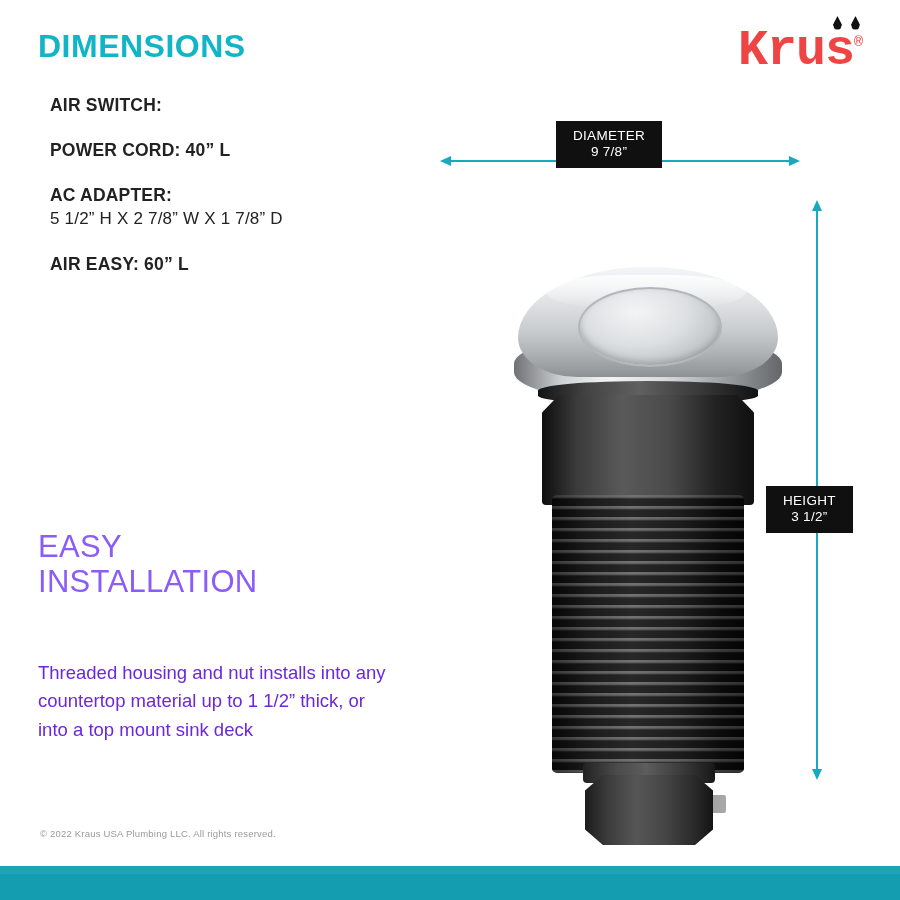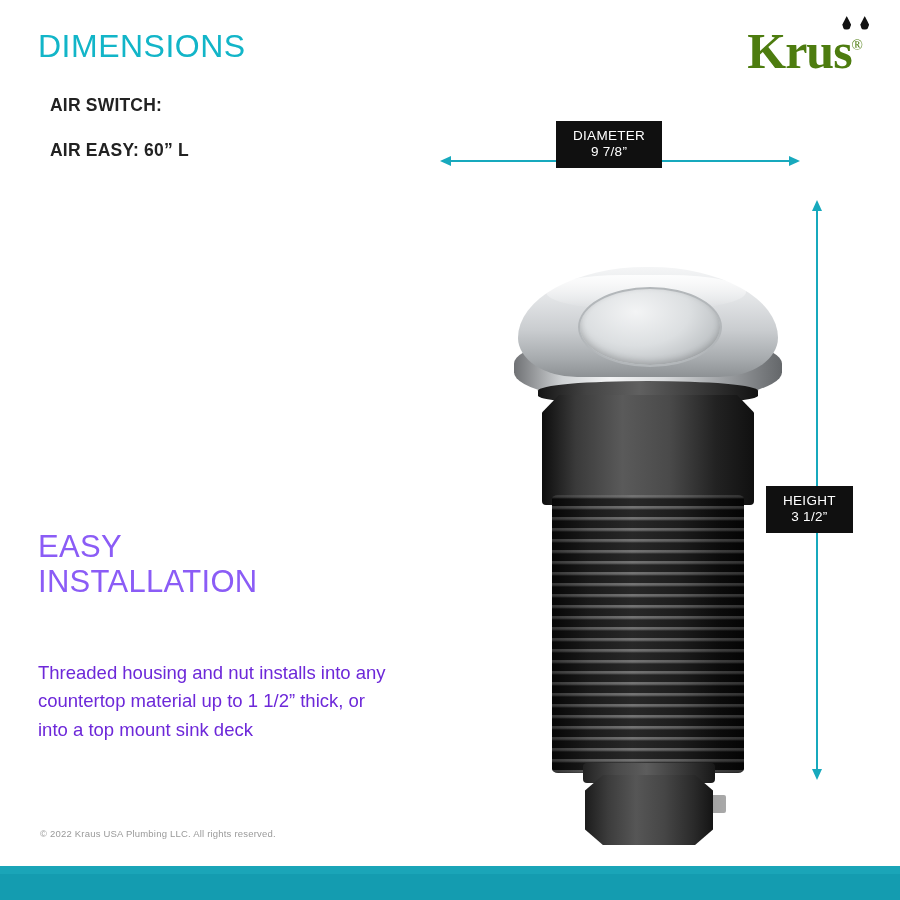--- a/index.html
+++ b/index.html
@@ -23,21 +23,21 @@
 
   
   .left-col {
     position: absolute;
     left: 38px;
     top: 28px;
     width: 420px;
   }
   .heading-dimensions {
     font-size: 32px;
-    font-weight: normal;
+    font-weight: bold;
     color: #12b5c8;
     letter-spacing: 0.5px;
     margin: 0 0 28px 0;
   }
   .spec-list {
     margin: 12px;
     padding: 0;
     list-style: none;
   }
   .spec-item {
@@ -85,25 +85,25 @@
   }
 
   
   .logo {
     position: absolute;
     right: 38px;
     top: 26px;
     text-align: right;
   }
   .logo-word {
-    font-family: Liberation Serif, serif;
+    font-family: Liberation Mono, monospace;
     font-size: 50px;
     font-weight: bold;
     letter-spacing: -1px;
-    color: #4d7c0f;
+    color: #ef4444;
     position: relative;
     display: inline-block;
     line-height: 1;
   }
   .logo-word .reg {
     font-size: 15px;
     vertical-align: super;
     font-weight: normal;
   }
   .umlaut {
@@ -375,20 +375,28 @@
 <div class="page">
 
   <div class="left-col">
     <h1 class="heading-dimensions">DIMENSIONS</h1>
 
     <ul class="spec-list">
       <li class="spec-item">
         <span>AIR SWITCH:</span>
       </li>
       <li class="spec-item">
+        <span>POWER CORD:</span>
+        <span>40” L</span>
+      </li>
+      <li class="spec-item">
+        <span>AC ADAPTER:</span>
+        <span class="spec-line2">5 1/2” H X 2 7/8” W X 1 7/8” D</span>
+      </li>
+      <li class="spec-item">
         <span>AIR EASY:</span>
         <span>60” L</span>
       </li>
     </ul>
   </div>
 
   <div class="heading-easy">
     <span>EASY</span><br>
     <span>INSTALLATION</span>
   </div>

